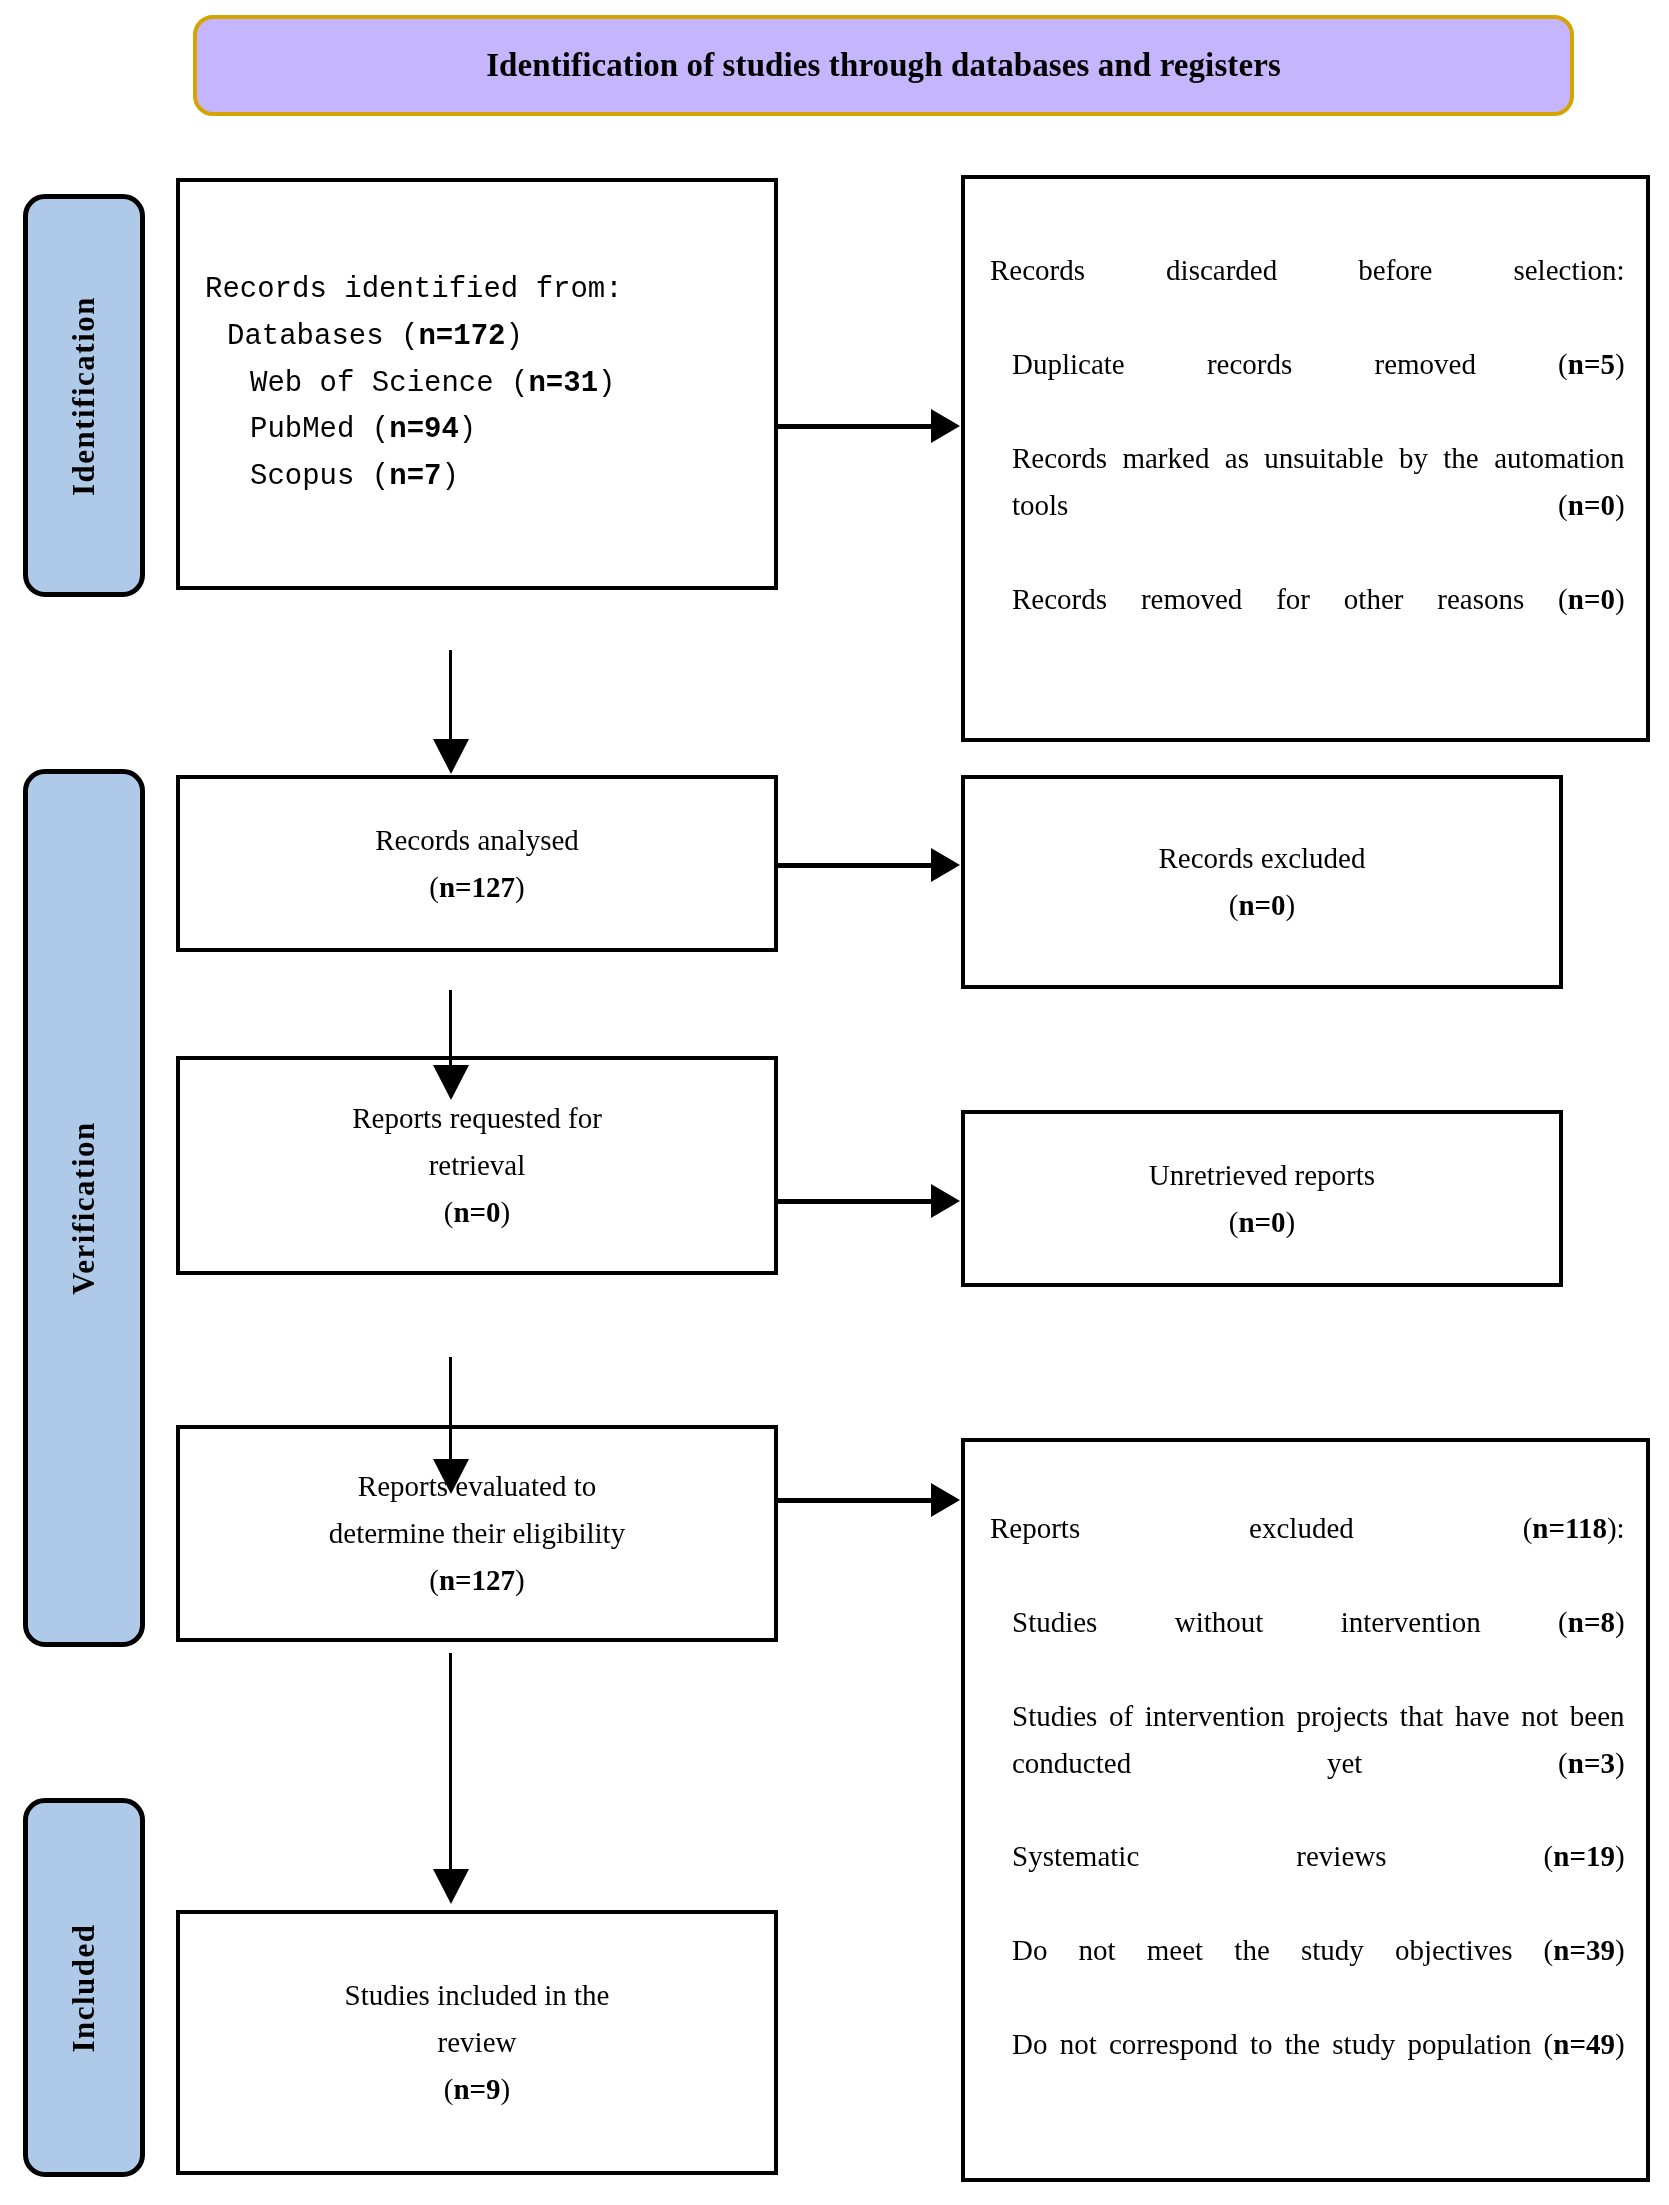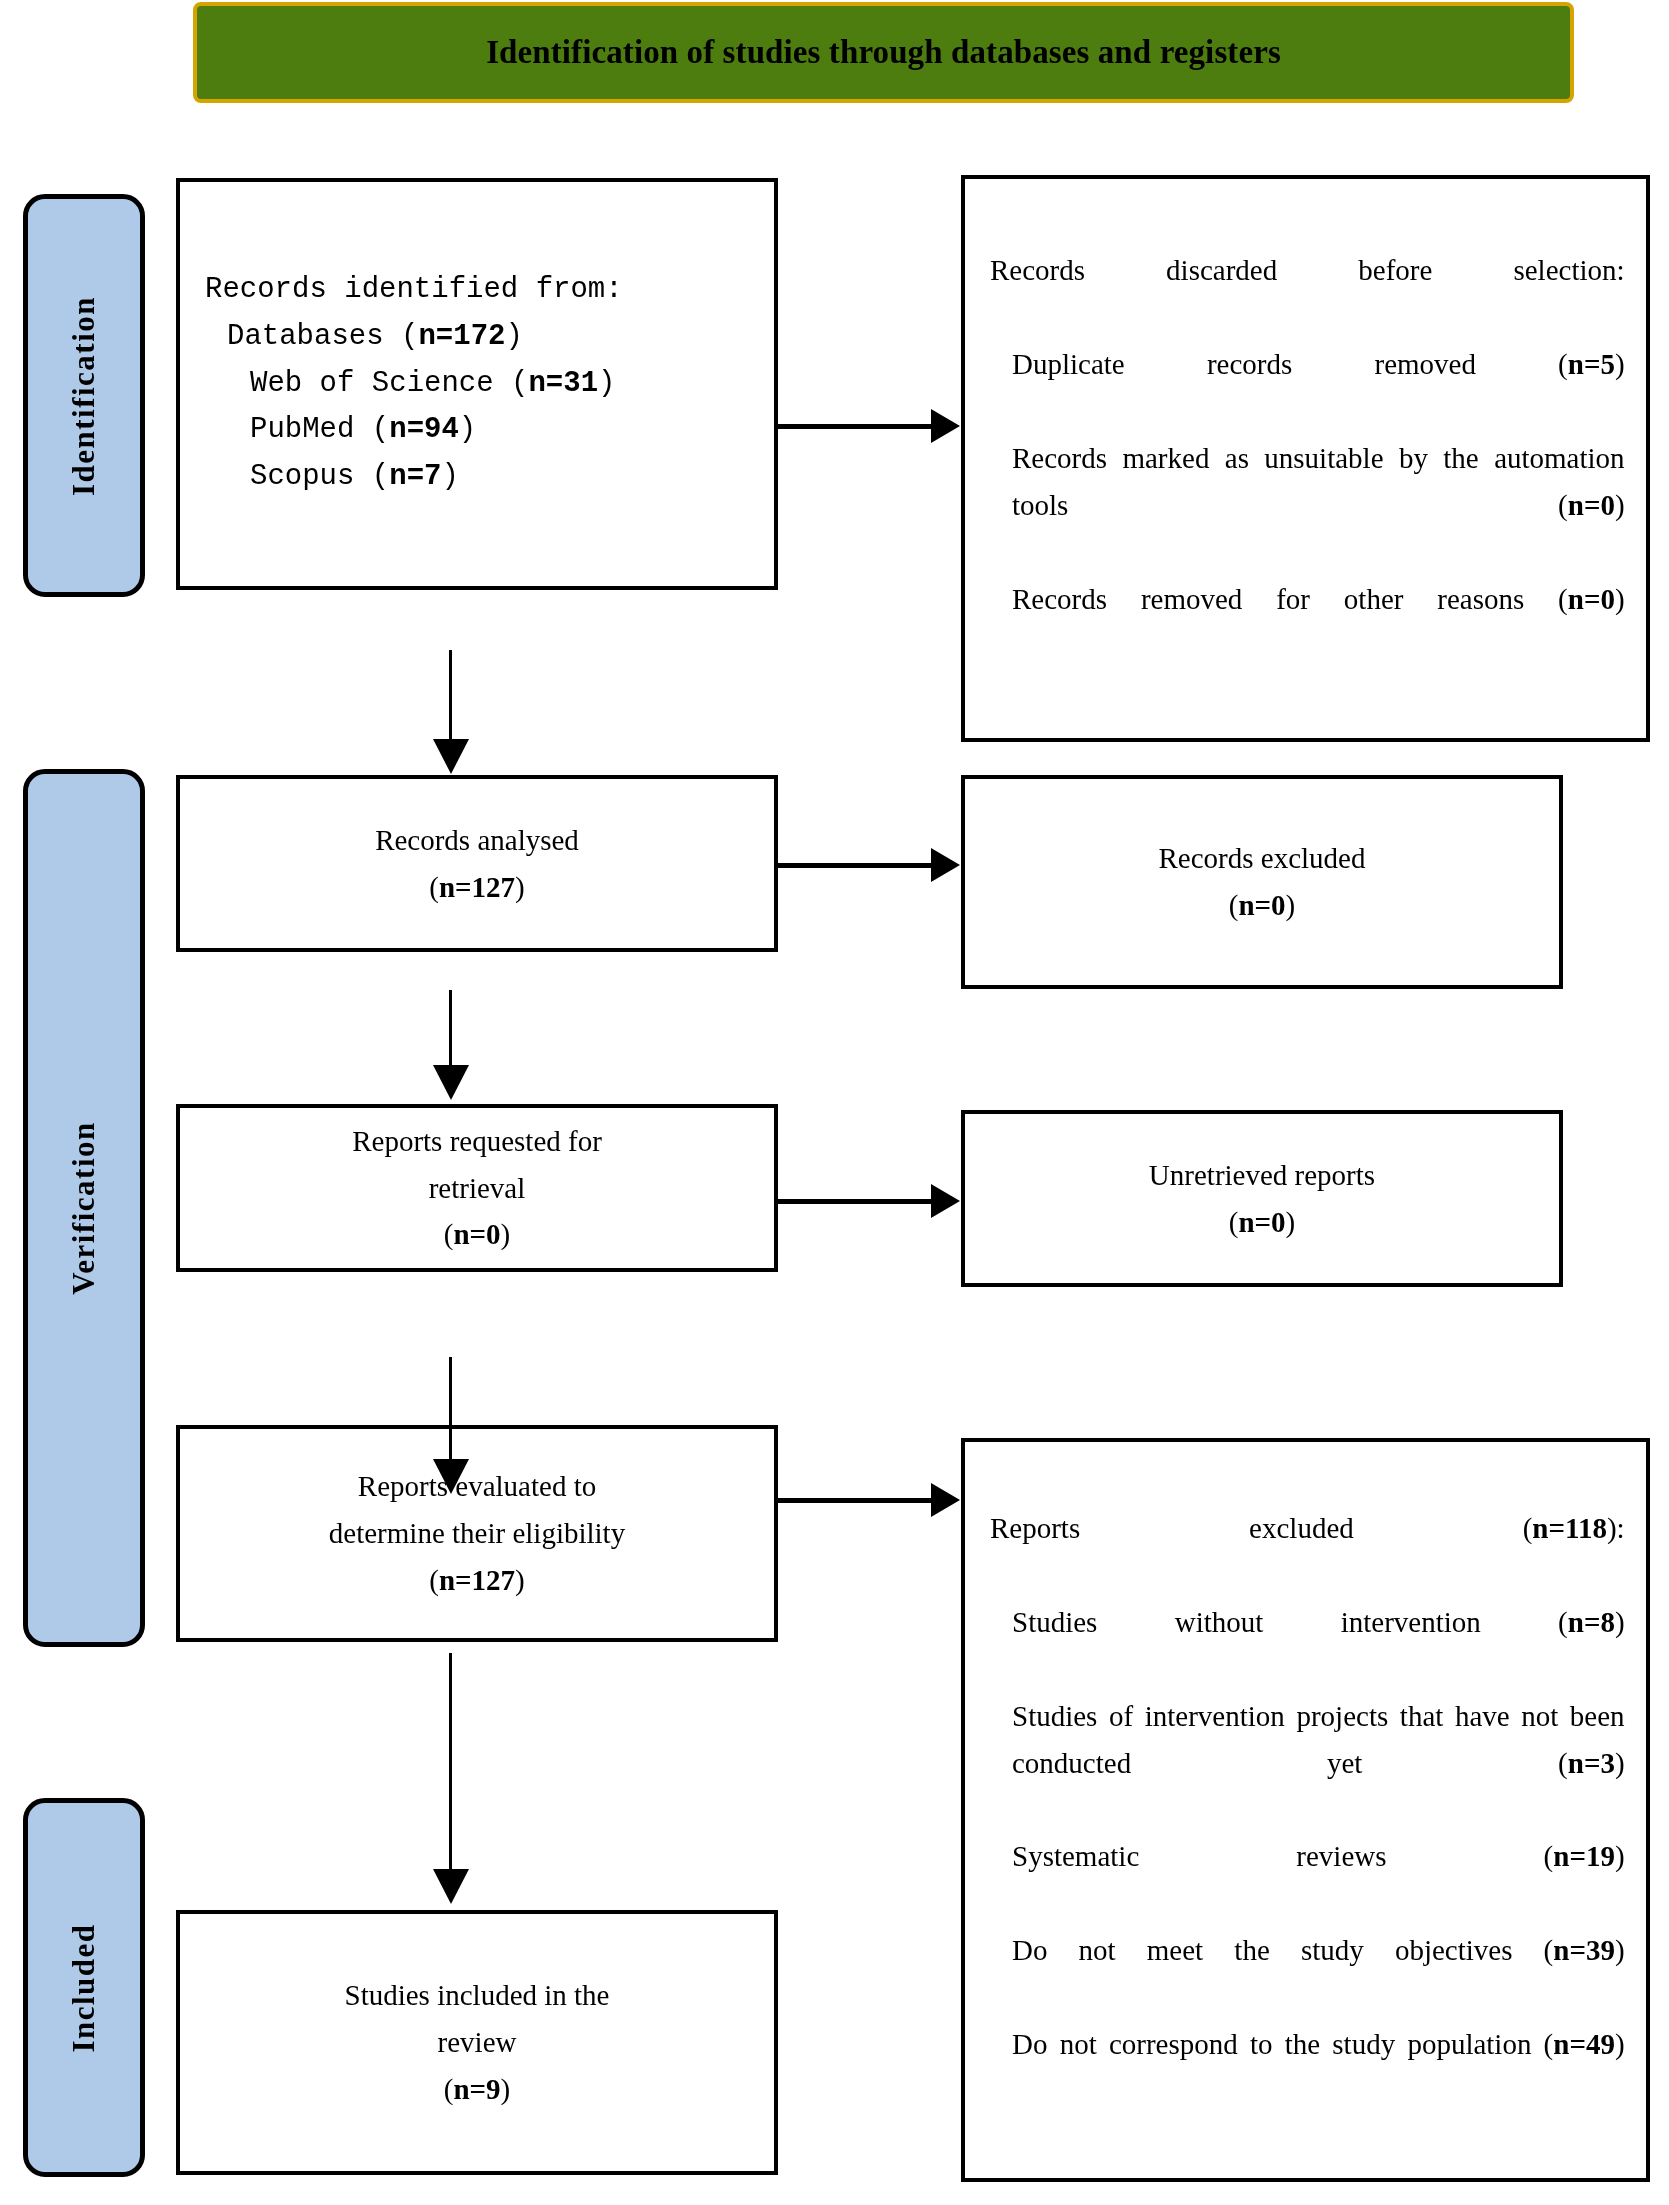--- a/index.html
+++ b/index.html
@@ -14,26 +14,26 @@
     background: #ffffff;
     font-family: "Liberation Serif", "DejaVu Serif", serif;
     color: #000000;
     overflow: hidden;
   }
 
   
   .banner {
     position: absolute;
     left: 193px;
-    top: 2px;
+    top: 15px;
     width: 1381px;
     height: 101px;
-    background: #4d7c0f;
+    background: #c4b5fd;
     border: 4.4px solid #D6A400;
-    border-radius: 8px;
+    border-radius: 20px;
     box-sizing: border-box;
     display: flex;
     align-items: center;
     justify-content: center;
   }
   .banner-text {
     font-weight: bold;
     font-size: 33px;
     letter-spacing: 0.1px;
     text-align: center;
@@ -180,21 +180,21 @@
     </div>
   </div>
 
   <div class="box pad-center" style="left:961px; top:775px; width:602px; height:214px;">
     <div class="box-inner">
       <div class="line center">Records excluded</div>
       <div class="line center"><span>(</span><b>n=0</b><span>)</span></div>
     </div>
   </div>
 
-  <div class="box pad-center" style="left:176px; top:1104px; width:602px; height:168px;">
+  <div class="box pad-center" style="left:176px; top:1056px; width:602px; height:219px;">
     <div class="box-inner">
       <div class="line center">Reports requested for</div>
       <div class="line center">retrieval</div>
       <div class="line center"><span>(</span><b>n=0</b><span>)</span></div>
     </div>
   </div>
 
   <div class="box pad-center" style="left:961px; top:1110px; width:602px; height:177px;">
     <div class="box-inner">
       <div class="line center">Unretrieved reports</div>

